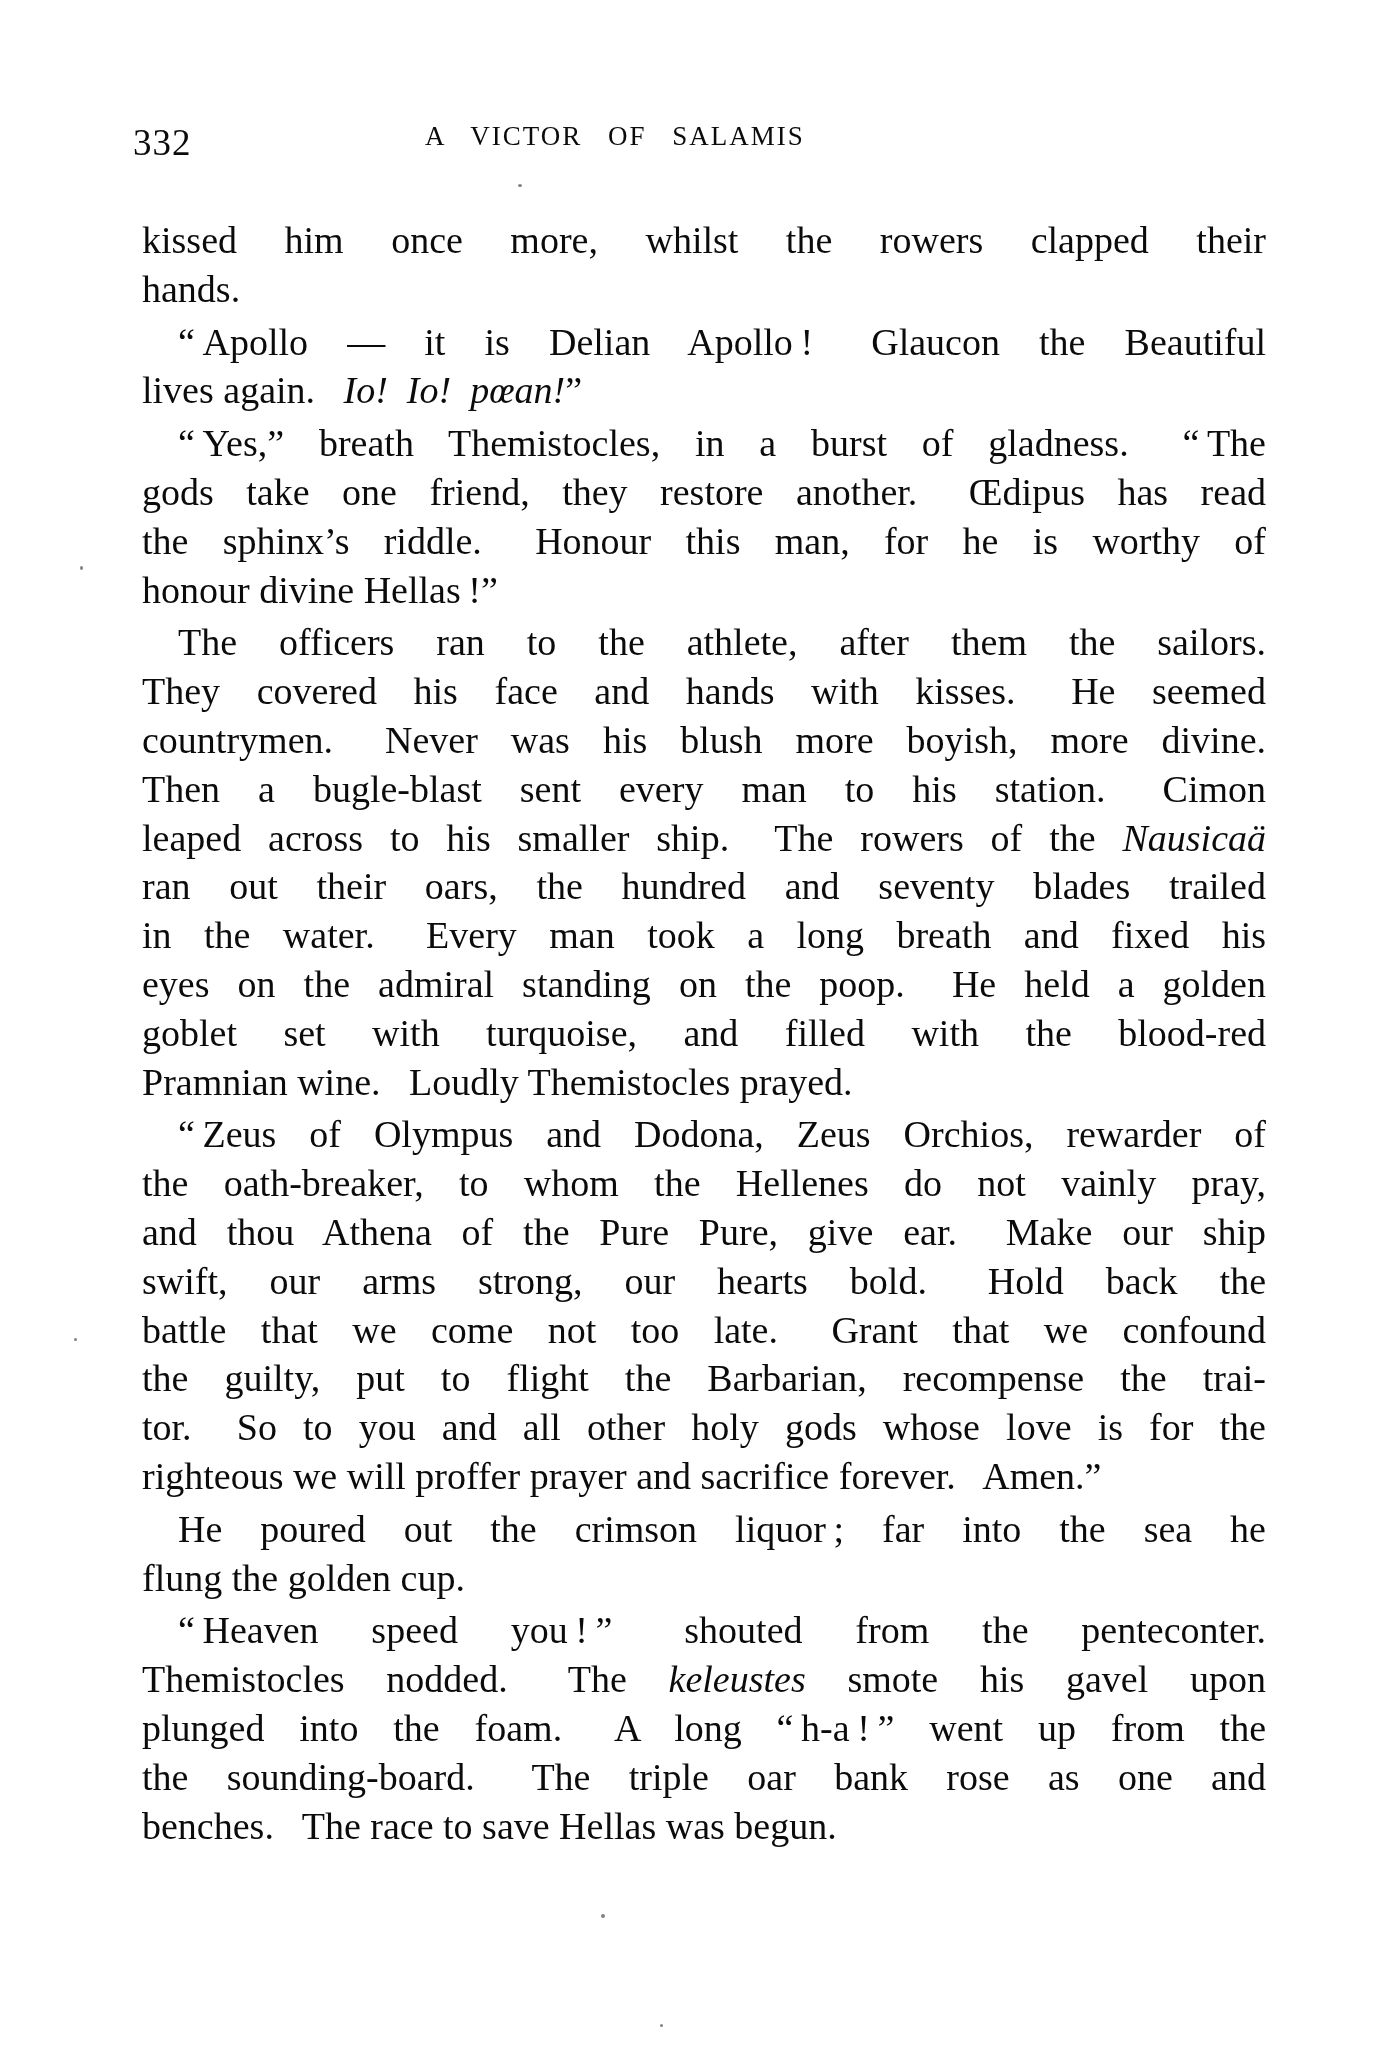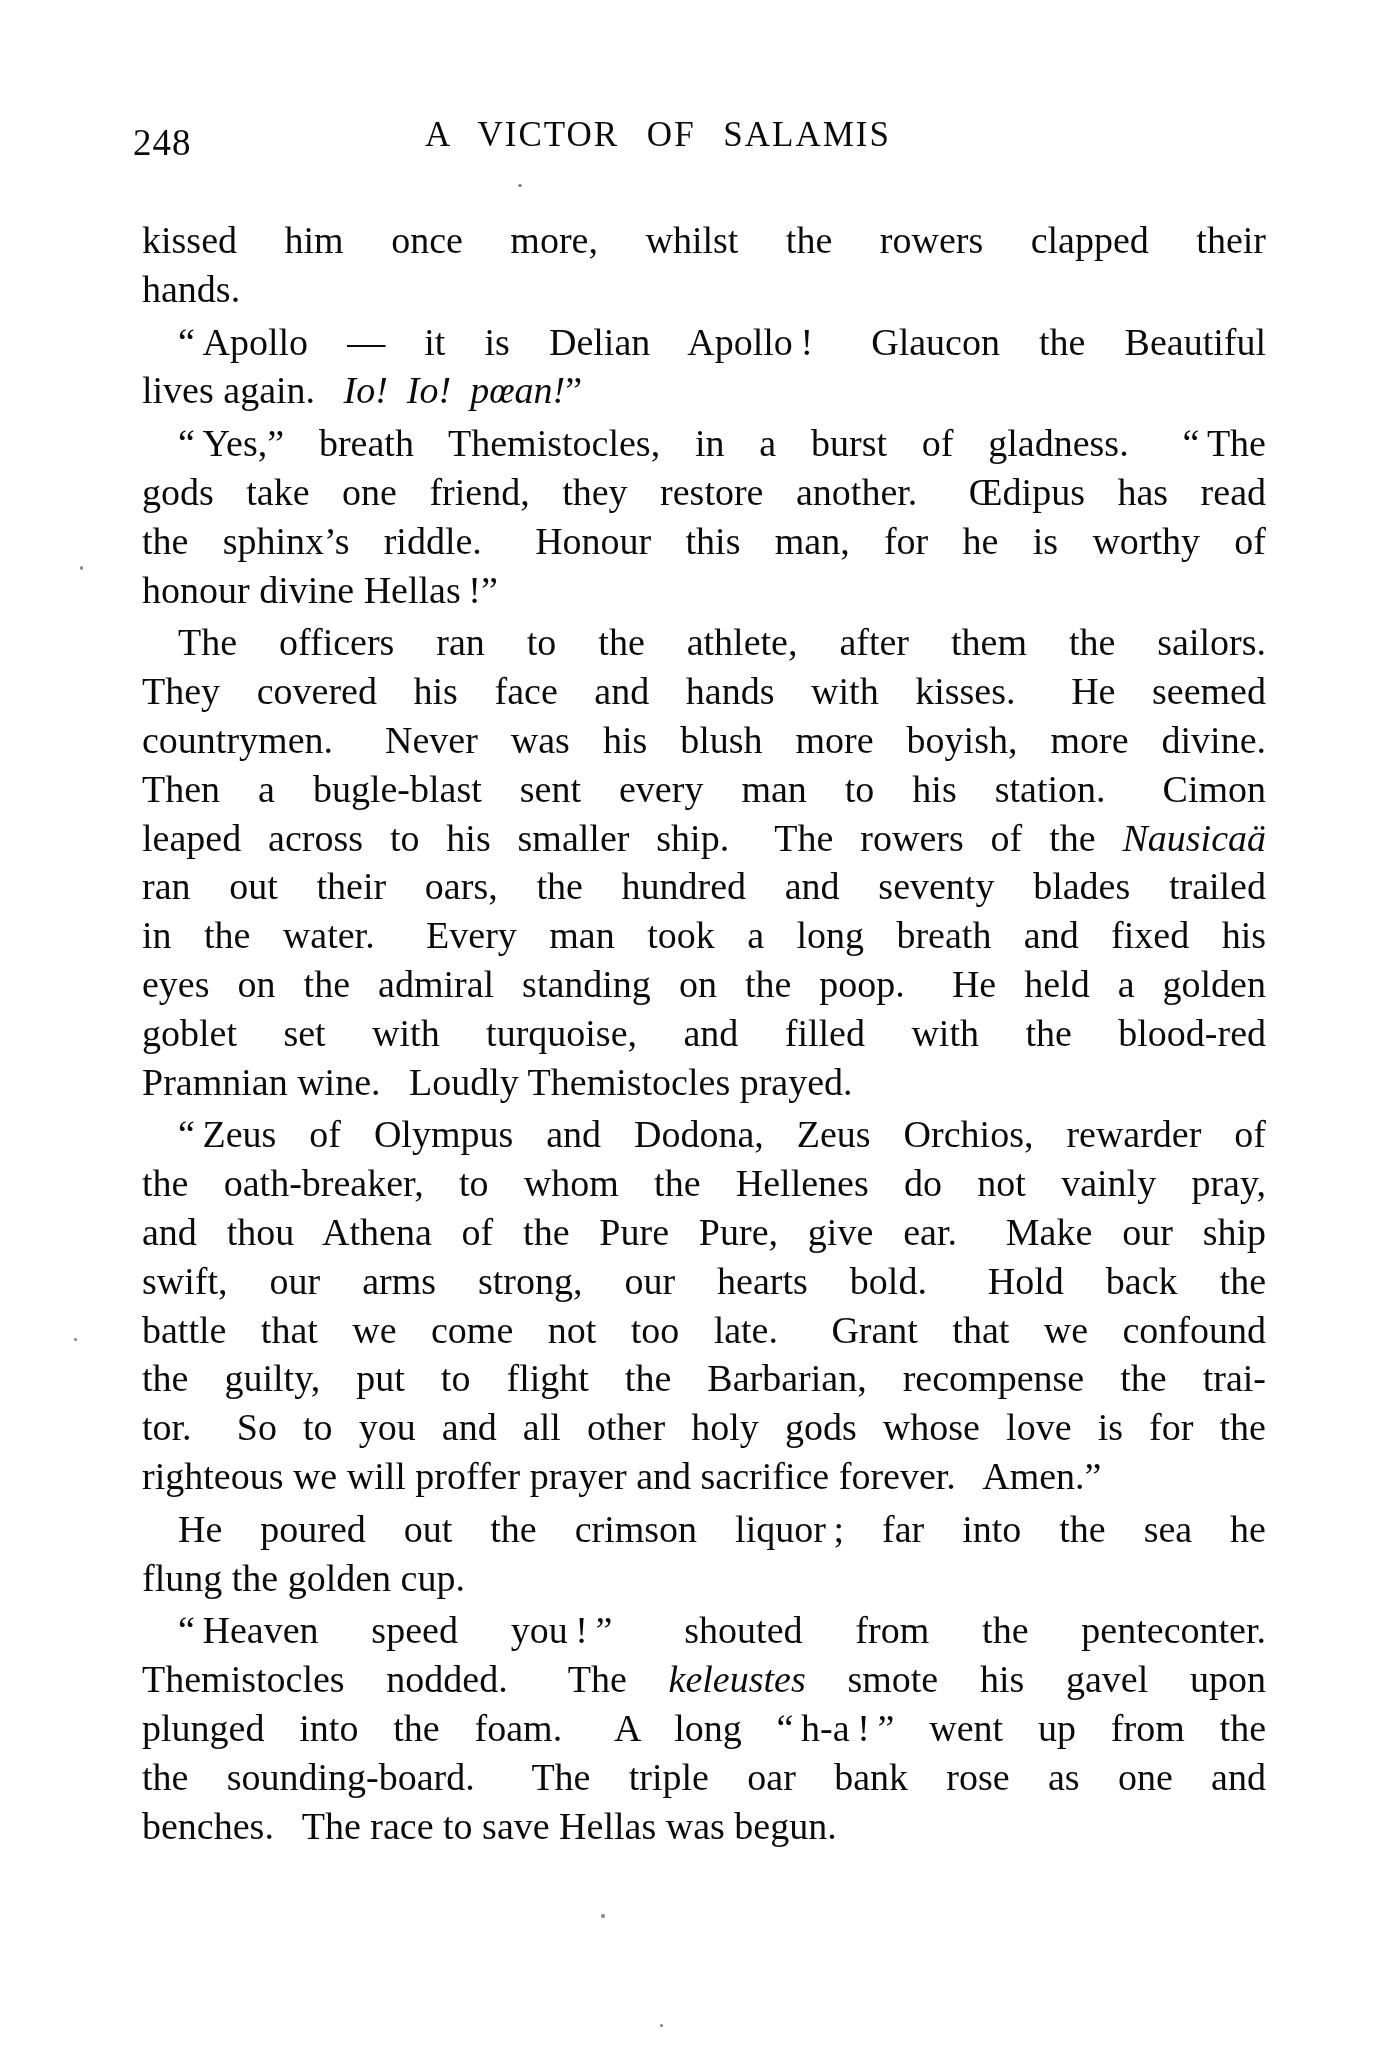--- a/index.html
+++ b/index.html
@@ -15,22 +15,22 @@
 
   
   .pagenum {
     position: absolute;
     left: 133px; top: 124px;
     font-size: 37px; line-height: 1;
     letter-spacing: 1px;
   }
   .running-title {
     position: absolute;
-    left: 425px; top: 117px;
-    font-size: 35px; line-height: 1;
+    left: 425px; top: 123px;
+    font-size: 27px; line-height: 1;
     letter-spacing: 2px;
     word-spacing: 17px;
     white-space: nowrap;
   }
 
   
   .body-text {
     position: absolute;
     left: 138px; top: 212px;
     width: 1132px;
@@ -58,21 +58,21 @@
   .speck.s3 { left: 74px;  top: 1338px; width: 3px; height: 3px; }
   .speck.s4 { left: 601px; top: 1914px; width: 4px; height: 4px; }
   .speck.s5 { left: 660px; top: 2024px; width: 3px; height: 3px; }
 </style>
 </head>
 <body>
 
 <div class="page">
 
   <div>
-    <span class="pagenum">248</span>
+    <span class="pagenum">332</span>
     <span class="running-title">A VICTOR OF SALAMIS</span>
   </div>
 
   <div class="body-text">
       <div class="paragraph">
         <div class="line"><span>kissed him once more, whilst the rowers clapped their</span></div>
         <div class="line pl"><span>hands.</span></div>
       </div>
       <div class="paragraph">
         <div class="line ind"><span>“ Apollo — it is Delian Apollo !  Glaucon the Beautiful</span></div>

